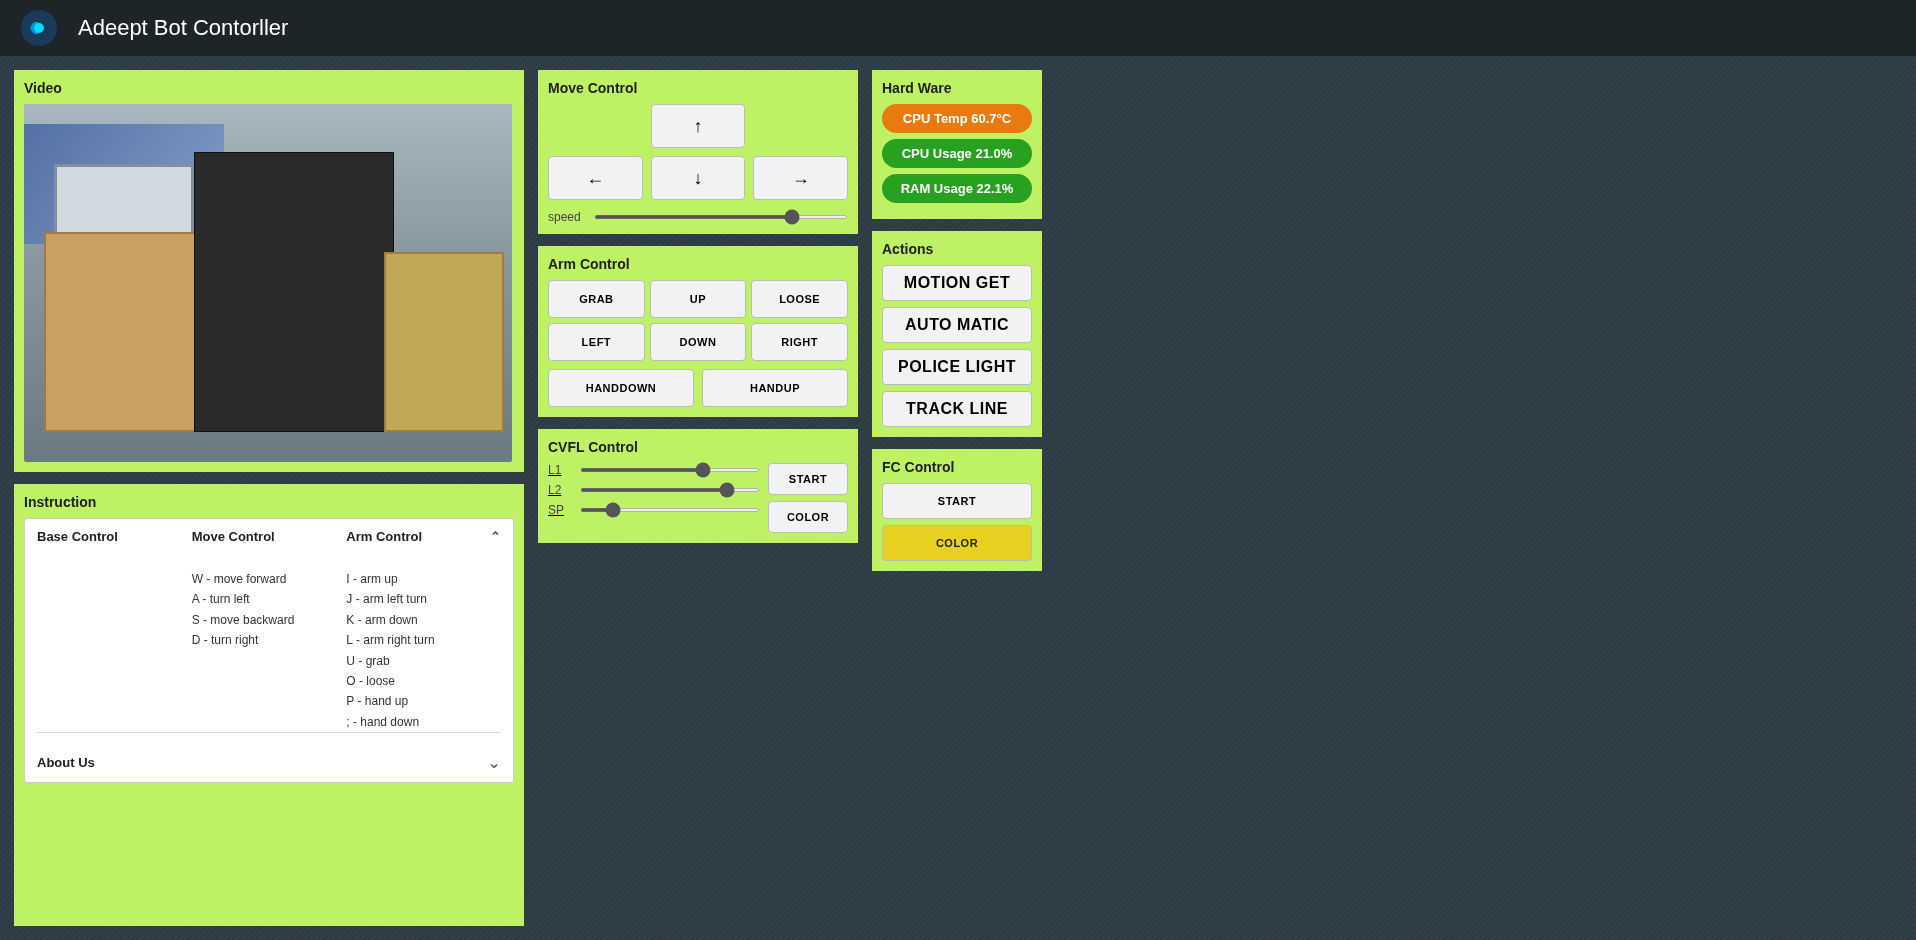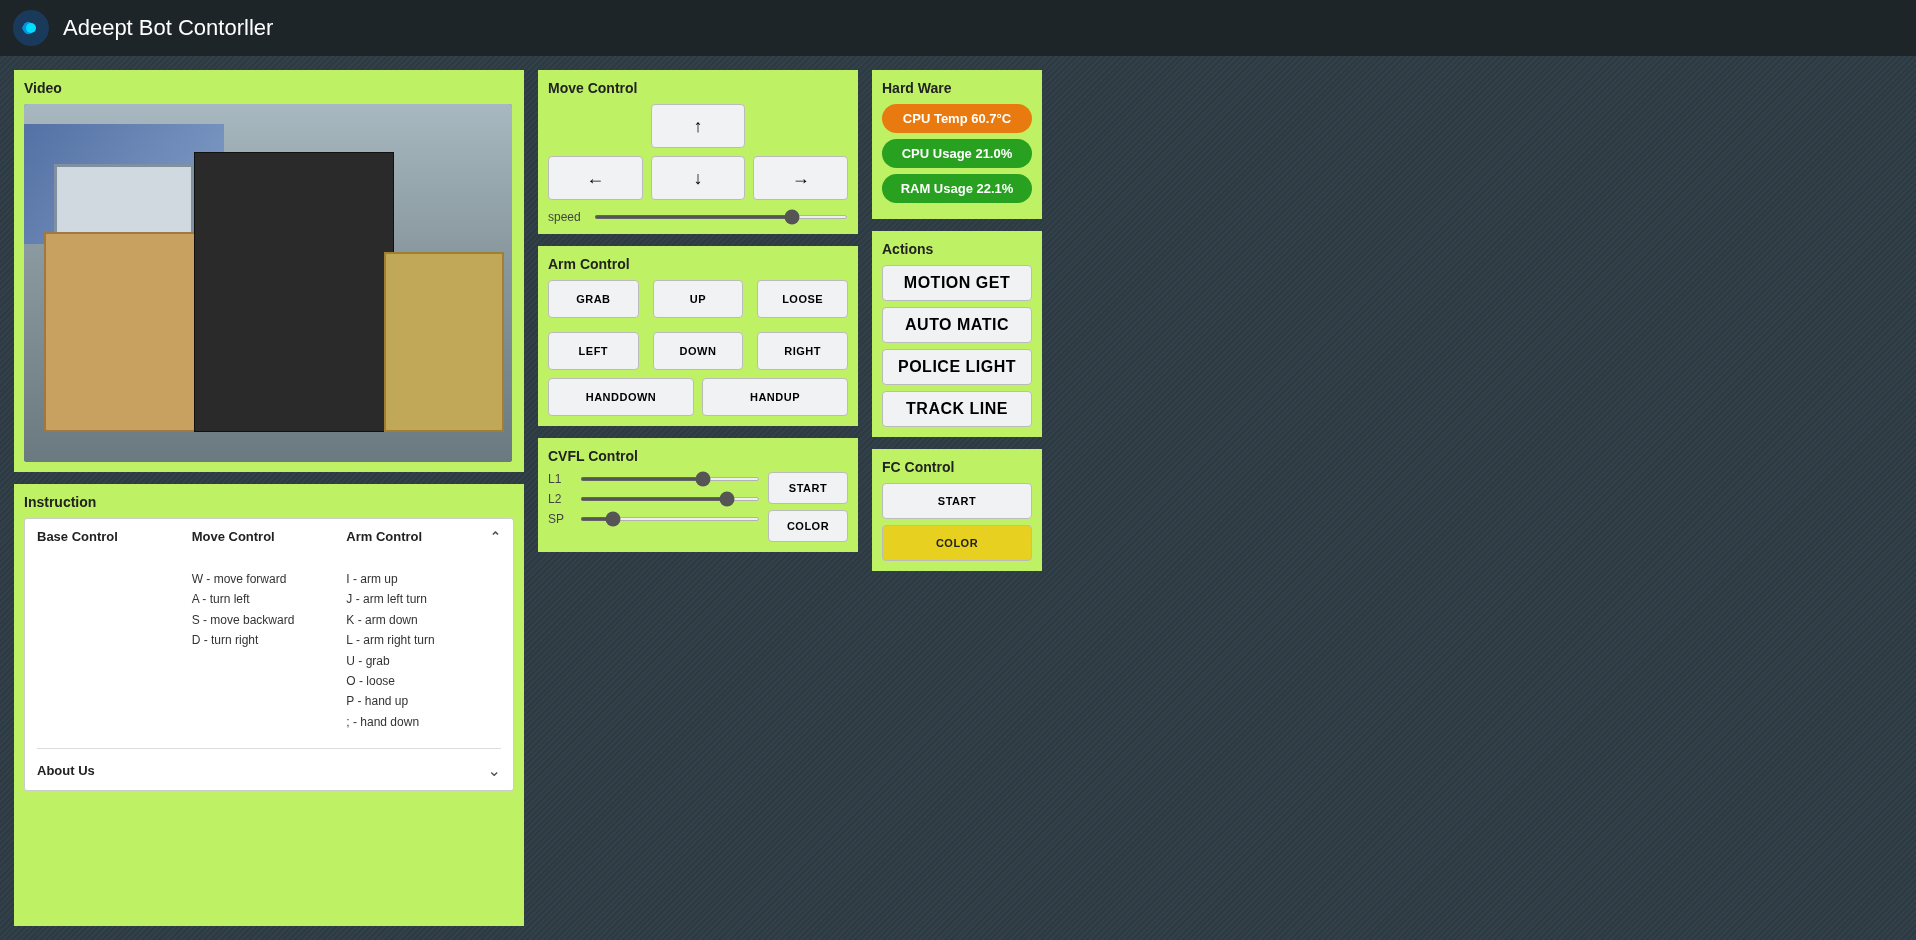--- a/index.html
+++ b/index.html
@@ -15,22 +15,22 @@
       );
       min-height: 940px;
       overflow: hidden;
     }
     
     #header {
       display: flex;
       align-items: center;
       background: #1e2529;
       height: 56px;
-      padding: 0 12px;
-      gap: 13px;
+      padding: 0 20px;
+      gap: 20px;
     }
     #logo {
       width: 38px;
       height: 38px;
     }
     #app-title {
       color: #ffffff;
       font-size: 22px;
       font-weight: 400;
     }
@@ -162,22 +162,22 @@
       flex: 1;
       font-size: 12px;
       color: #333;
       line-height: 1.7;
     }
     .about-us-row {
       display: flex;
       justify-content: space-between;
       align-items: center;
       border-top: 1px solid #ddd;
-      padding-top: 12px;
-      margin-top: 16px;
+      padding-top: 20px;
+      margin-top: 0;
       gap: 36px;
     }
     .about-us-label {
       font-size: 13px;
       font-weight: 600;
       color: #222;
     }
     
     #center-column {
       display: flex;
@@ -217,21 +217,21 @@
     }
     .speed-slider {
       flex: 1;
       height: 4px;
       accent-color: #555;
     }
     
     .arm-grid {
       display: grid;
       grid-template-columns: 1fr 1fr 1fr;
-      gap: 14px;
+      gap: 5px;
       margin-bottom: 8px;
     }
     .arm-btn {
       background: #f0f2f4;
       border: 1px solid #bbb;
       border-radius: 4px;
       height: 38px;
       display: flex;
       align-items: center;
       justify-content: center;
@@ -441,21 +441,21 @@
         </div>
       <div class="arm-grid-2" id="arm-grid-bottom">
           <div class="arm-btn">HANDDOWN</div>
           <div class="arm-btn">HANDUP</div>
         </div>
     </div>
 
     <div class="panel" id="cvfl-control-panel">
       <div class="panel-title">CVFL Control</div>
       <div style="display:flex; gap:8px; align-items:flex-start;">
-        <div style="flex:1;">
+        <div style="flex:1;text-decoration:underline;">
           <div class="cvfl-row">
             <span class="cvfl-label">L1</span>
             <input type="range" class="cvfl-slider" min="0" max="100" value="70" style="">
           </div>
           <div class="cvfl-row">
             <span class="cvfl-label">L2</span>
             <input type="range" class="cvfl-slider" min="0" max="100" value="85" style="">
           </div>
           <div class="cvfl-row">
             <span class="cvfl-label">SP</span>

